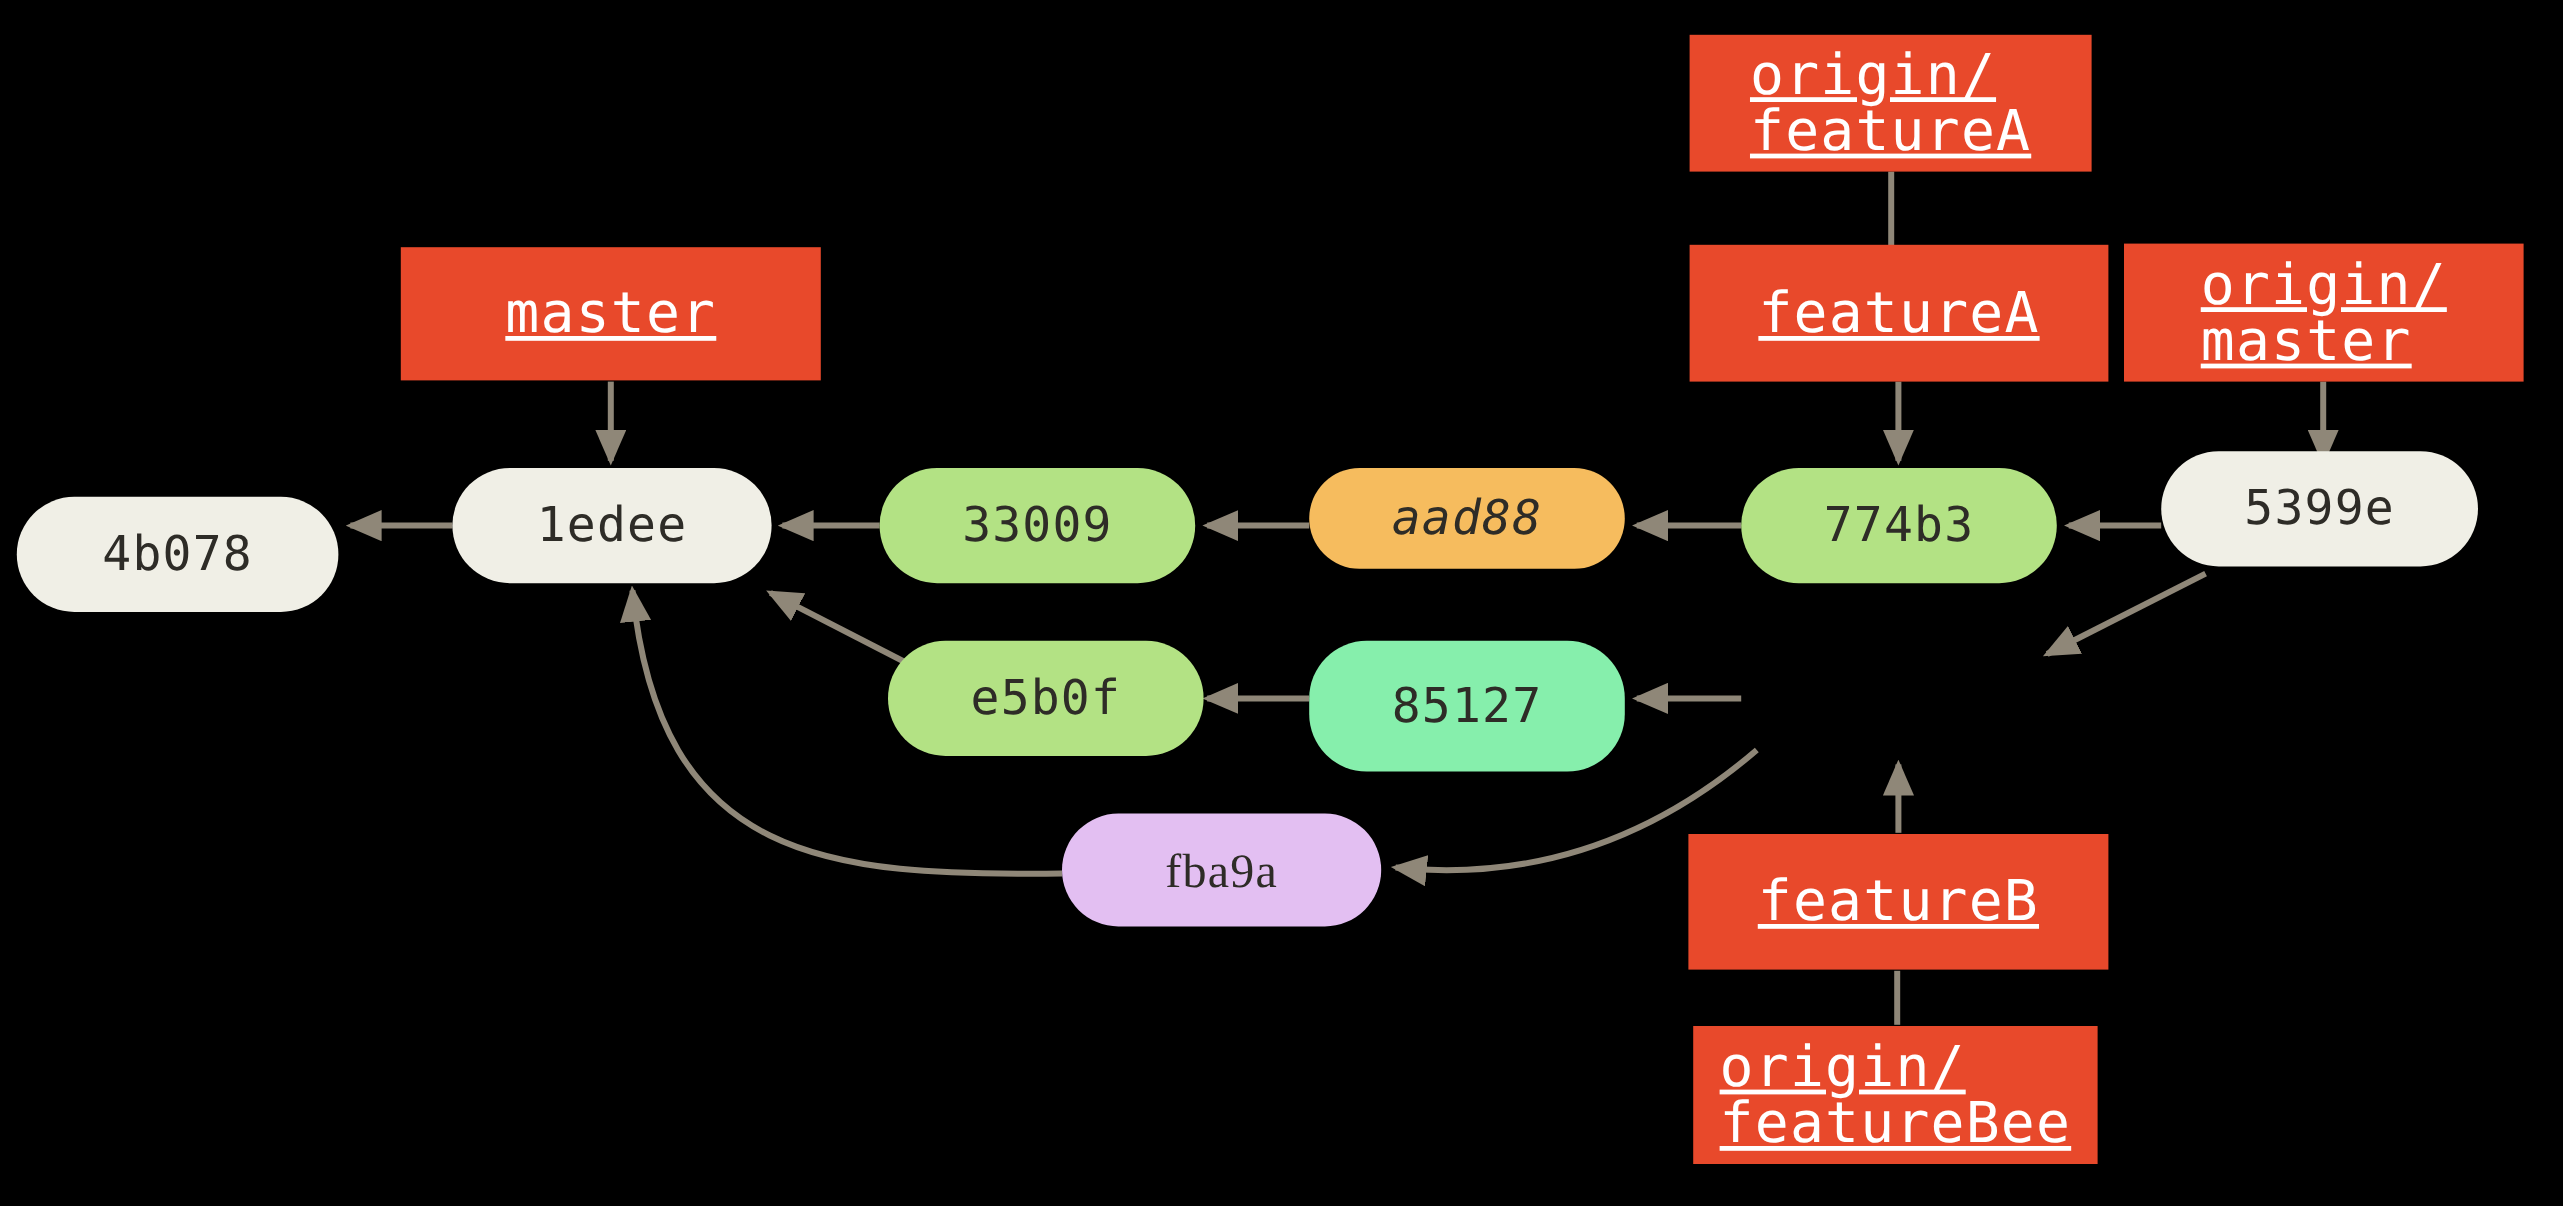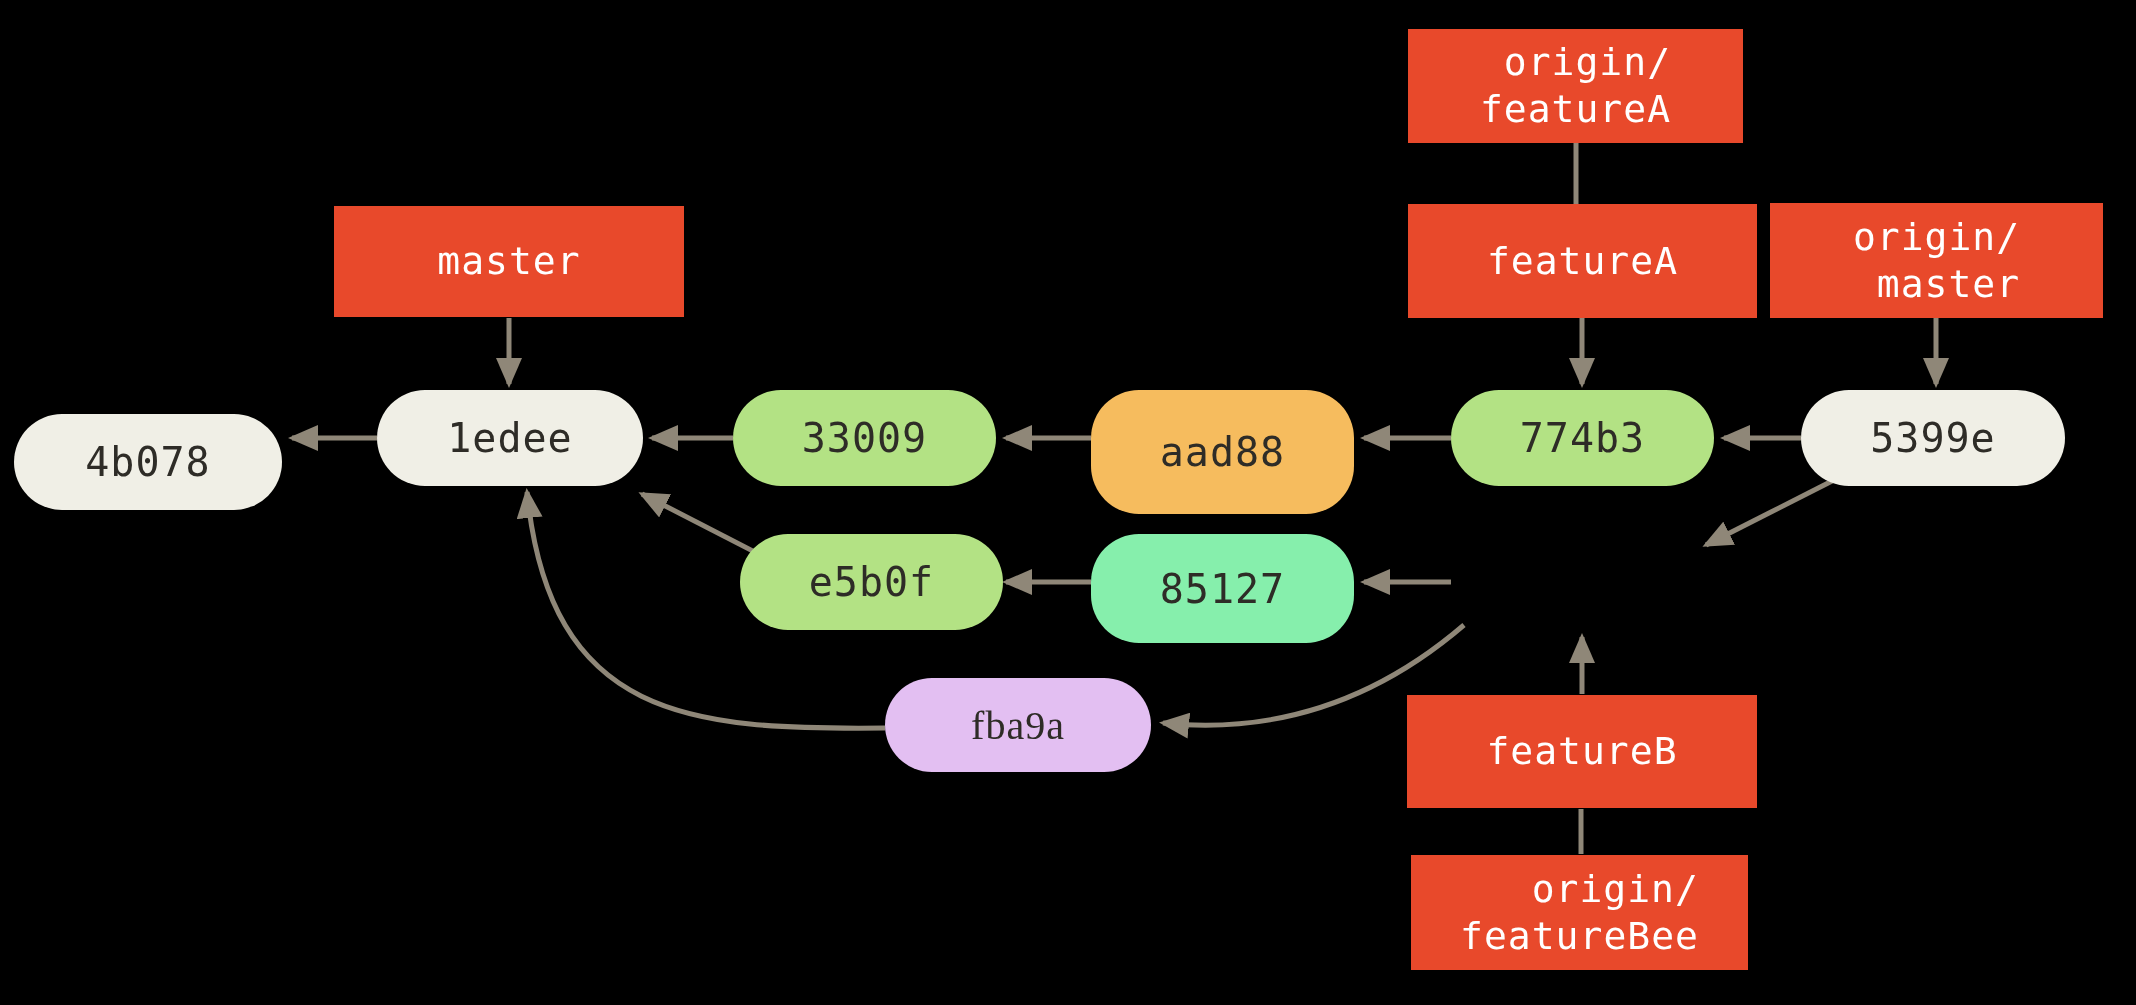--- a/index.html
+++ b/index.html
@@ -36,26 +36,27 @@
     justify-content: center;
     box-sizing: border-box;
   }
   .commit {
     border-radius: 48px;
     font-size: 40px;
     color: var(--color-commit_text, #2E2C27);
     letter-spacing: 1px;
   }
   .ref {
-    font-size: 38px;
+    font-size: 47px;
     color: var(--color-ref_text, #FFFFFF);
-    text-align: right;
+    text-align: left;
     white-space: pre-line;
     line-height: 47px;
     letter-spacing: 1px;
+    text-decoration: underline;
   }
 </style>
 </head>
 <body>
 
 <div class="canvas">
 
   <svg class="edges" viewBox="0 0 2136 1005" xmlns="http://www.w3.org/2000/svg">
     <defs>
       <marker id="ah" viewBox="0 0 30 26" refX="26" refY="13" markerWidth="30" markerHeight="26" markerUnits="userSpaceOnUse" orient="auto">
@@ -84,27 +85,27 @@
 
   <div class="node commit" style="left: 14px; top: 390px; width: 268px; height: 96px; background-color: rgb(240, 239, 230); margin-top: 24px;">
     <span>4b078</span>
   </div>
   <div class="node commit" style="left: 377px; top: 390px; width: 266px; height: 96px; background-color: rgb(240, 239, 230); text-align: center;">
     <span>1edee</span>
   </div>
   <div class="node commit" style="left: 733px; top: 390px; width: 263px; height: 96px; background-color: rgb(179, 226, 132);">
     <span>33009</span>
   </div>
-  <div class="node commit" style="left: 1091px; top: 390px; width: 263px; height: 124px; background-color: rgb(246, 188, 94);">
+  <div class="node commit" style="left: 1091px; top: 390px; width: 263px; height: 84px; background-color: rgb(246, 188, 94); font-style: italic;">
     <span>aad88</span>
   </div>
   <div class="node commit" style="left: 1451px; top: 390px; width: 263px; height: 96px; background-color: rgb(179, 226, 132);">
     <span>774b3</span>
   </div>
-  <div class="node commit" style="left: 1801px; top: 390px; width: 264px; height: 96px; background-color: rgb(240, 239, 230);">
+  <div class="node commit" style="left: 1801px; top: 376px; width: 264px; height: 96px; background-color: rgb(240, 239, 230);">
     <span>5399e</span>
   </div>
 
   <div class="node commit" style="left: 740px; top: 534px; width: 263px; height: 96px; background-color: rgb(179, 226, 132);">
     <span>e5b0f</span>
   </div>
   <div class="node commit" style="left: 1091px; top: 534px; width: 263px; height: 109px; background-color: #86efac;">
     <span>85127</span>
   </div>
 

